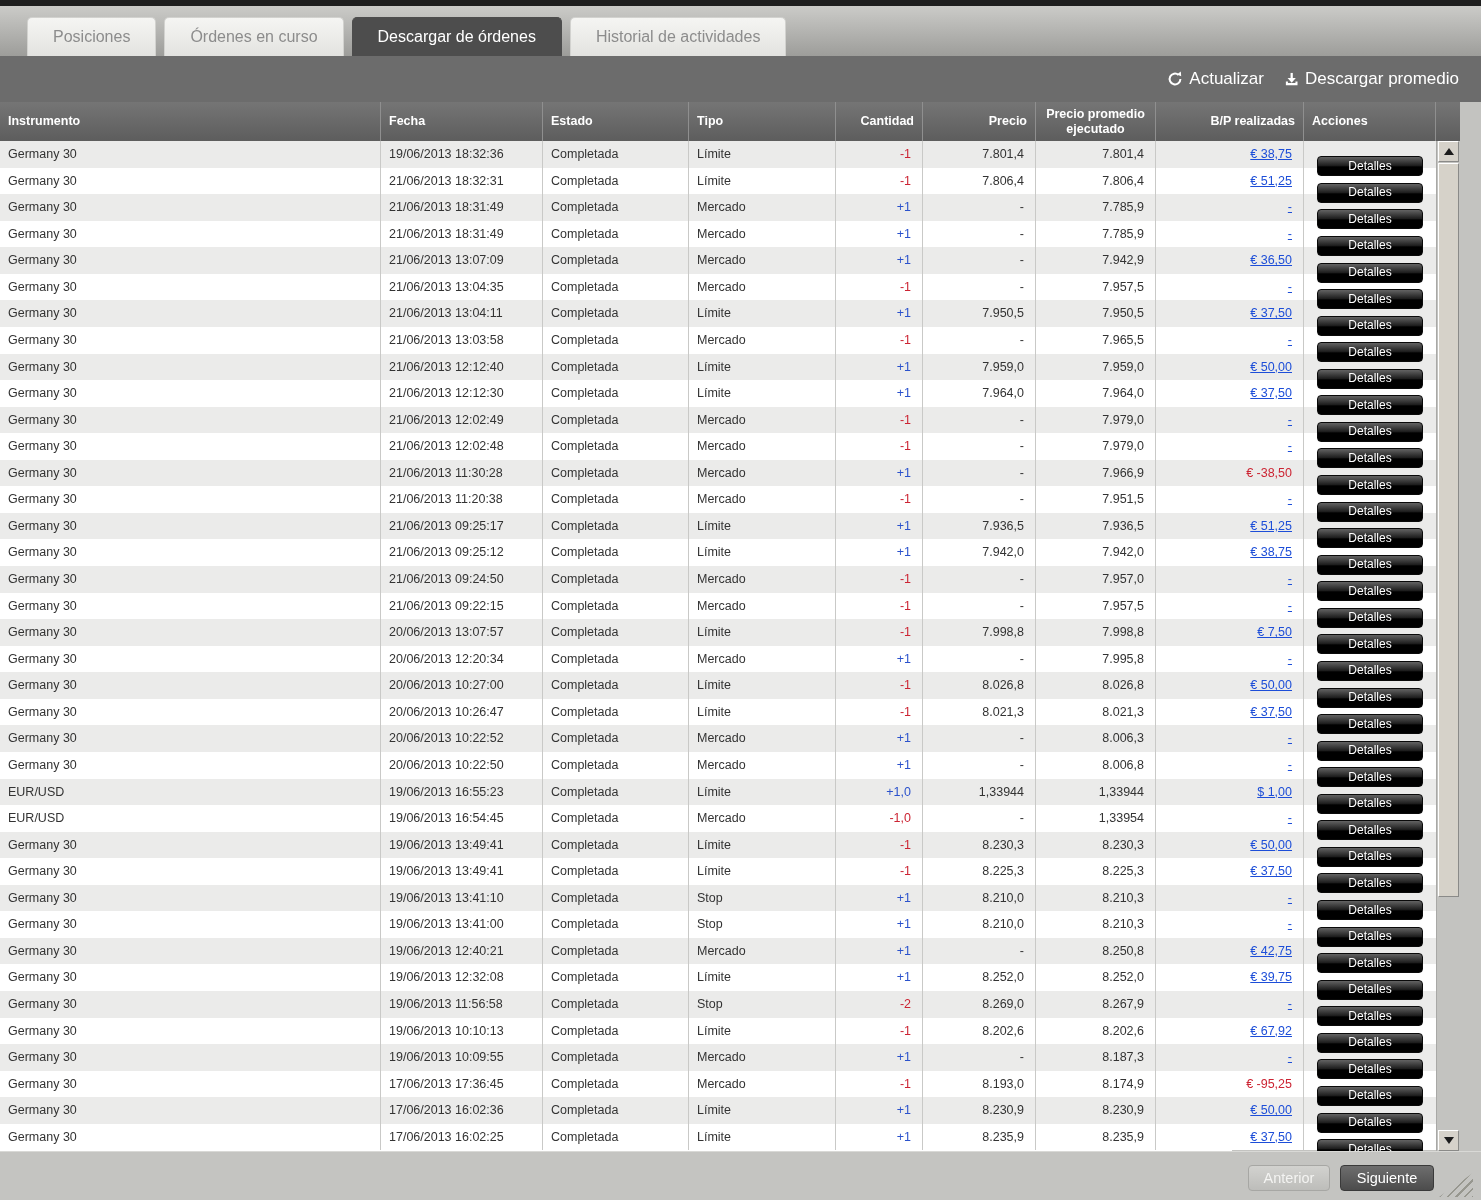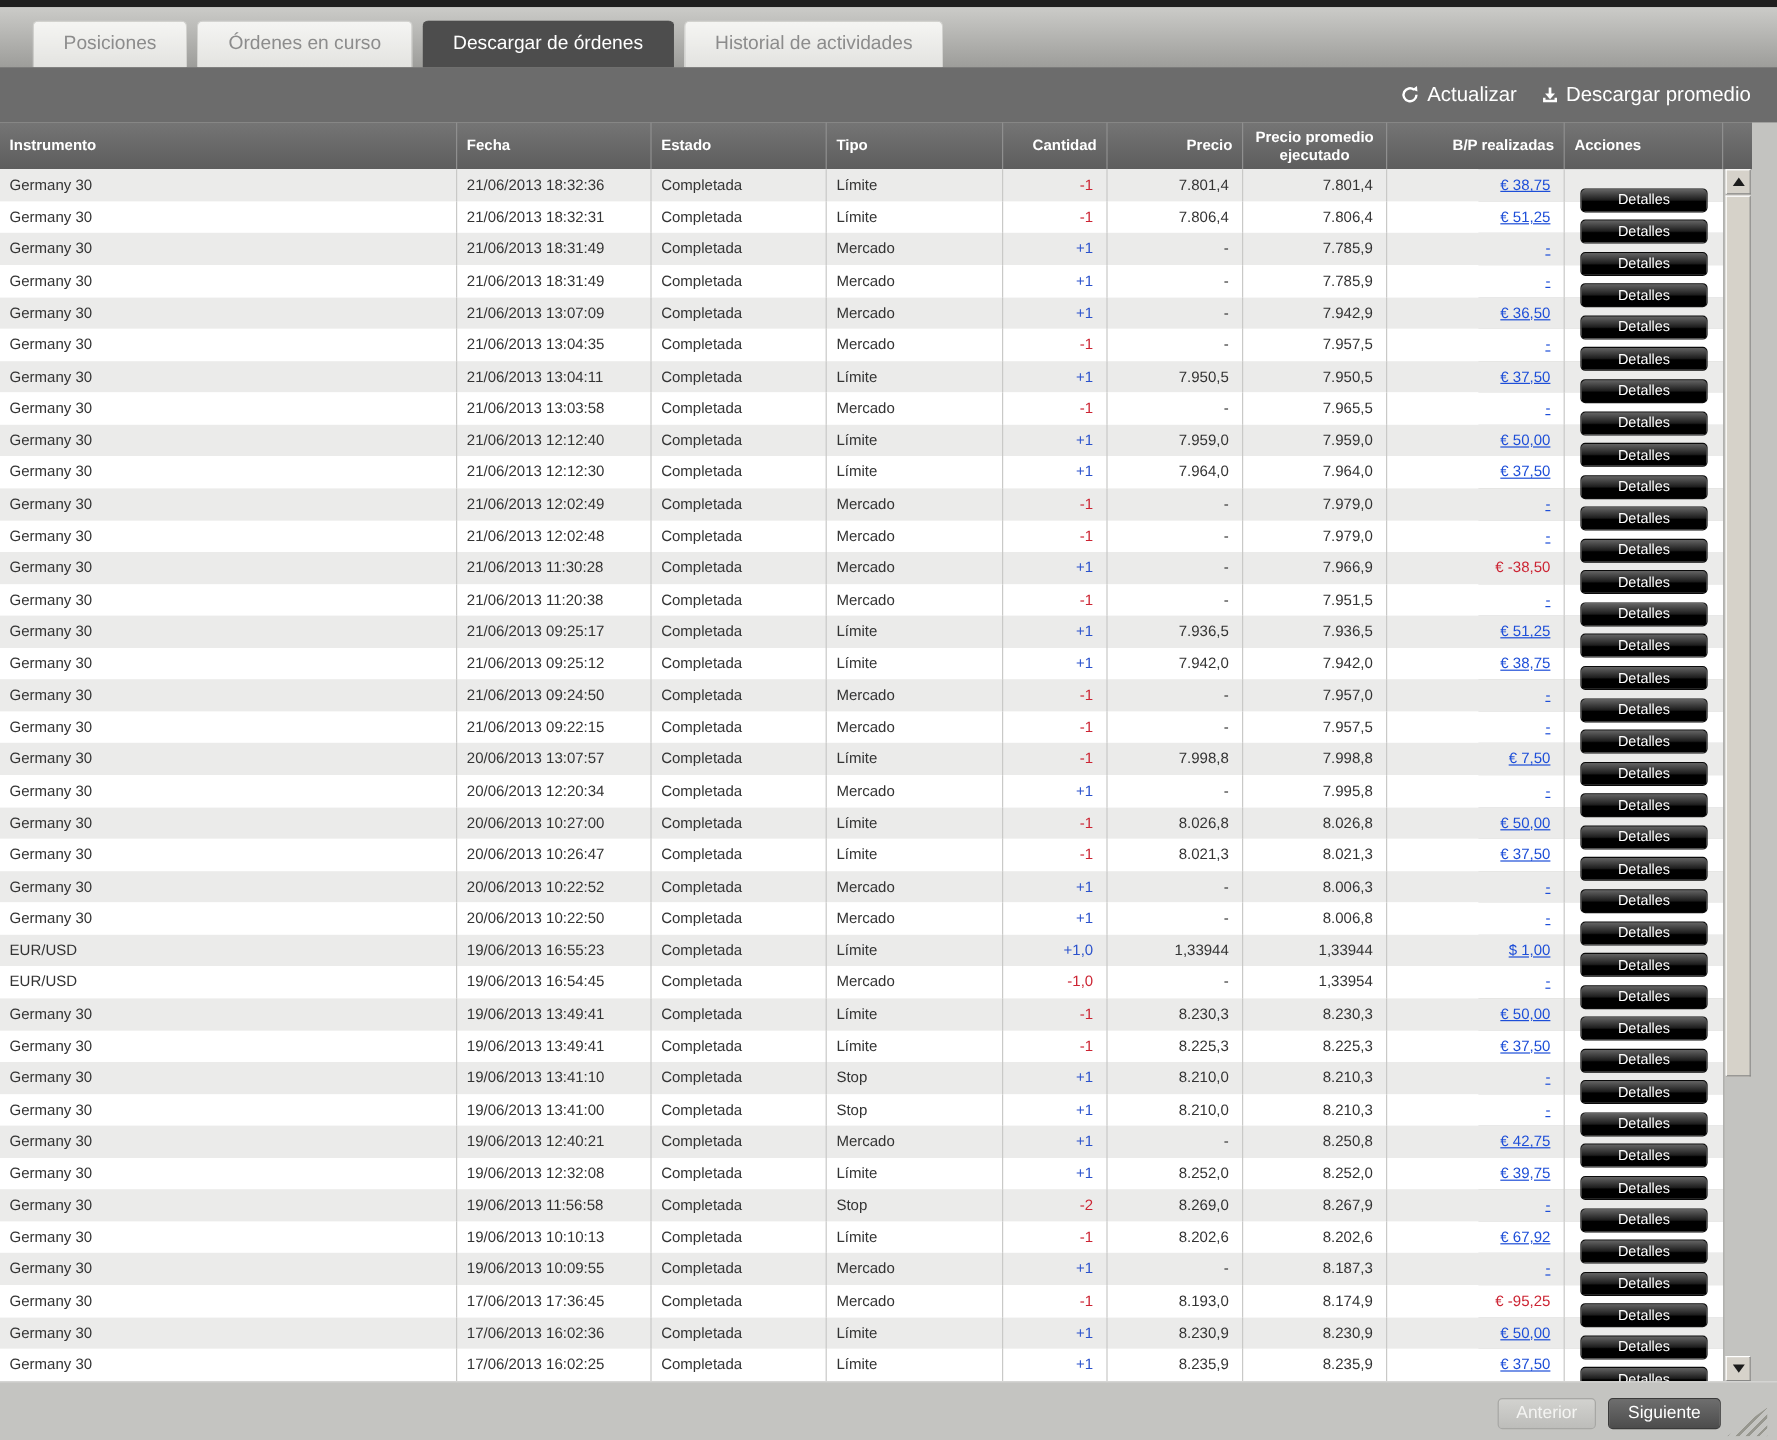--- a/index.html
+++ b/index.html
@@ -52,21 +52,21 @@
     border-right:1px solid #8f8f8f;
     line-height:1.15;
   }
   .hcell.r { justify-content:flex-end; text-align:right; }
   .hcell.c { justify-content:center; text-align:center; }
   .hfill { flex:1; border-right:none; }
   
   .c0{width:381px}.c1{width:162px}.c2{width:146px}.c3{width:147px}
   .c4{width:87px}.c5{width:113px}.c6{width:120px}.c7{width:148px}.c8{width:132px}
   
-  .table-area { display:flex; width:1232px; height:1010px; background:#fff;align-items:center; }
+  .table-area { display:flex; width:1232px; height:1010px; background:#fff; }
   .rows { width:1436px; }
   .row { display:flex; height:26.57px; }
   .row.odd  { background:#ebebea; }
   .row.even { background:#ffffff; }
   .cell {
     height:100%; line-height:26.57px; font-size:12.5px; color:#333333;
     padding:0 8px; border-right:1px solid #c9c9c7;
     white-space:nowrap; overflow:hidden;
   }
   .cell.r { text-align:right; padding-right:11px; }
@@ -180,21 +180,21 @@
   <div class="hcell c6 c">Precio promedio ejecutado</div>
   <div class="hcell c7 r">B/P realizadas</div>
   <div class="hcell c8">Acciones</div>
   <div class="hcell hfill"></div>
 </div>
 
 <div class="table-area">
   <div class="rows">
       <div class="row odd">
     <div class="cell c0">Germany 30</div>
-    <div class="cell c1">21/06/2013 18:32:36</div>
+    <div class="cell c1">19/06/2013 18:32:36</div>
     <div class="cell c2">Completada</div>
     <div class="cell c3">Límite</div>
     <div class="cell c4 r neg">-1</div>
     <div class="cell c5 r">7.801,4</div>
     <div class="cell c6 r">7.801,4</div>
     <div class="cell c7 r bp-pos">€ 38,75</div>
     <div class="cell c8 actions">
       <button class="detalles-btn">Detalles</button>
     </div>
   </div>

